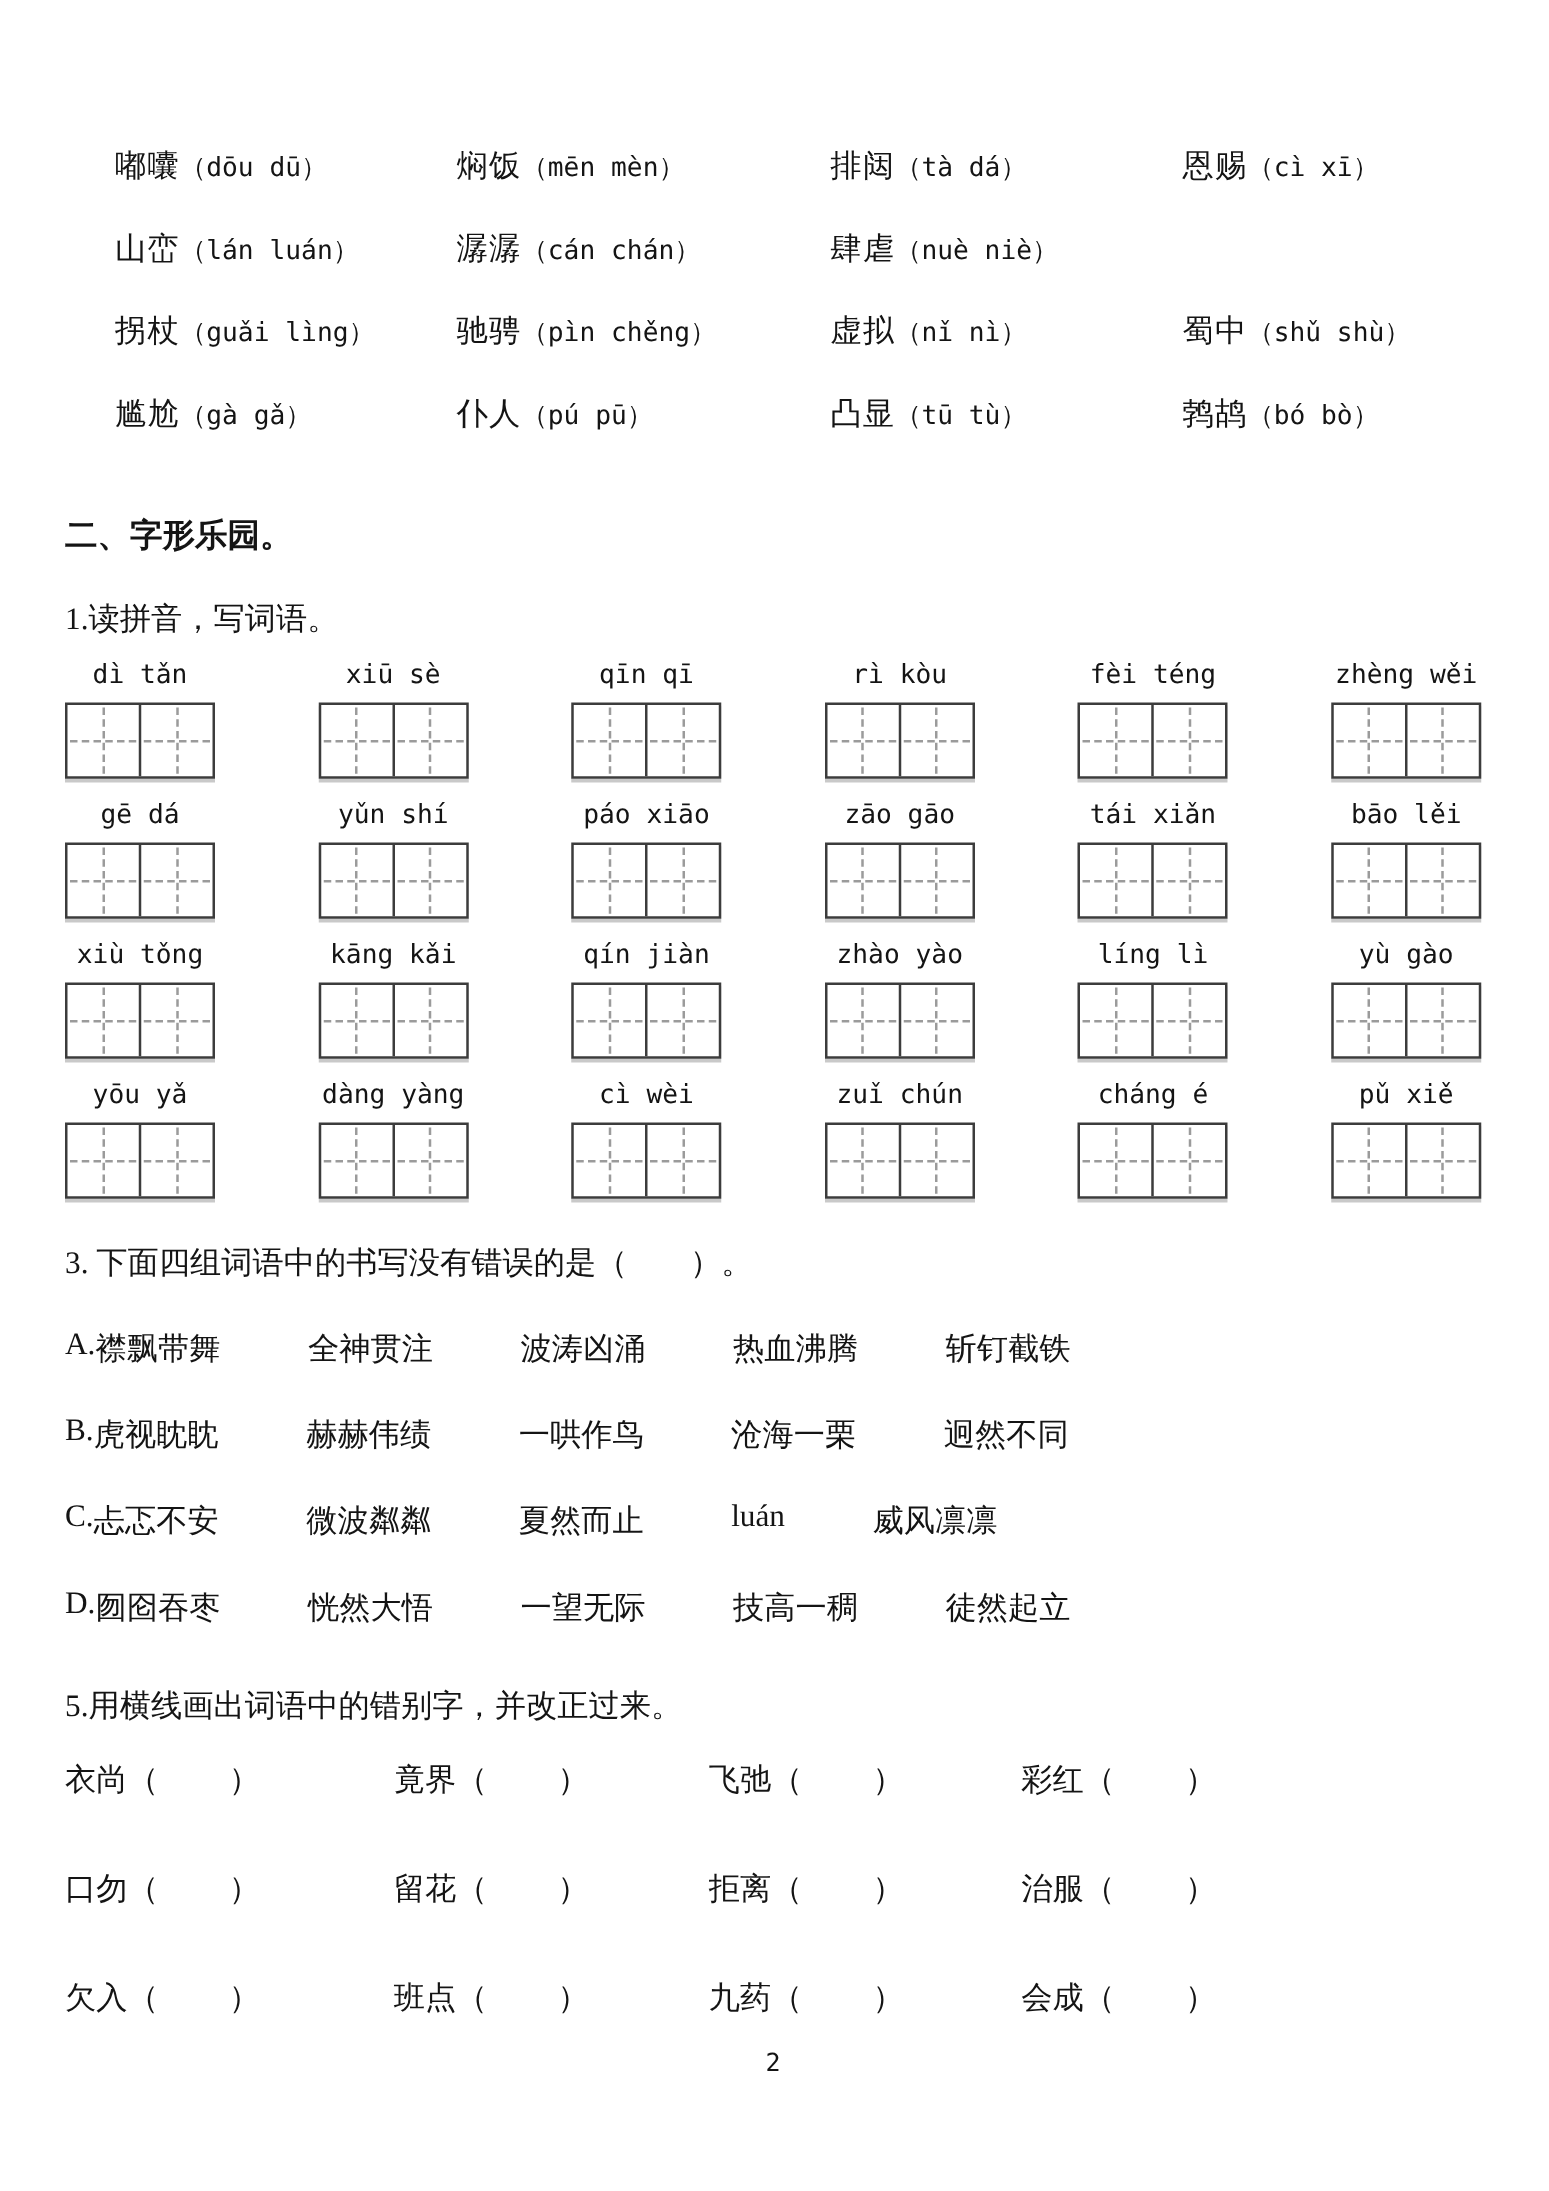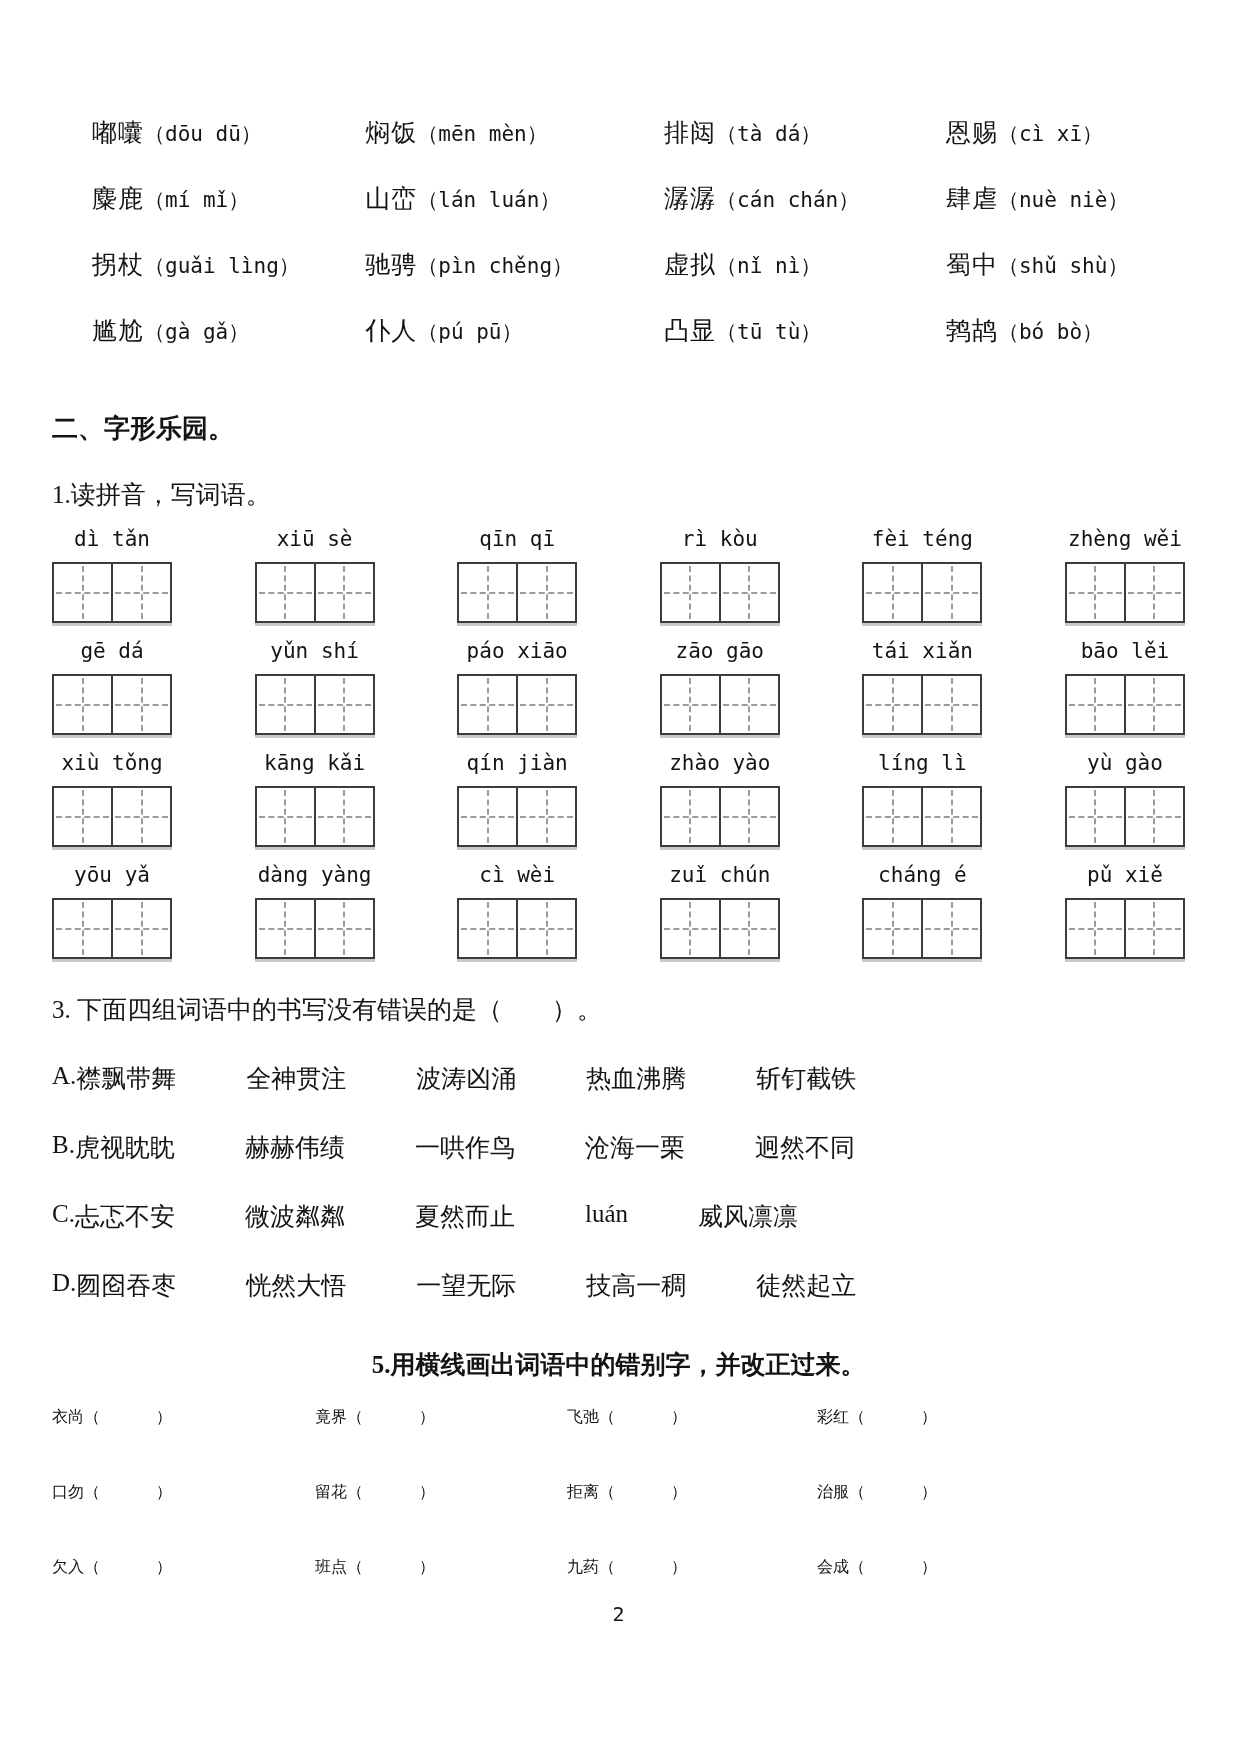--- a/index.html
+++ b/index.html
@@ -20,57 +20,56 @@
     white-space:nowrap;
     padding-left:40px;
   }
   .vocab-item .w{letter-spacing:1px;}
   .py{font-family:"DejaVu Sans Mono",monospace;font-size:21px;letter-spacing:0;}
 
   
   .sec-heading{font-size:26px;font-weight:700;margin:64px 0 0;}
   .q1-title{font-size:25px;margin:32px 0 4px;}
   .q3-title{font-size:25px;margin:34px 0 0;}
-  .q5-title{font-size:25px;font-weight:700;margin:46px 0 0;text-align:center;}
+  .q5-title{font-size:25px;font-weight:400;margin:46px 0 0;}
 
   
   .write-row{display:flex;justify-content:space-between;margin-top:16px;}
   .write-col{display:flex;flex-direction:column;align-items:center;}
   .py-label{font-family:"DejaVu Sans Mono",monospace;font-size:21px;white-space:pre;margin-bottom:11px;}
   .tzg{display:flex;border:2px solid #3c3c3c;box-shadow:0 3px 0 #c9c9c9;background:#fff;}
   .tzc{width:57px;height:57px;position:relative;}
   .tzc + .tzc{border-left:2px solid #3c3c3c;}
   .tzc::before{content:"";position:absolute;top:2px;bottom:2px;left:50%;margin-left:-1px;border-left:2px dashed #9b9b9b;}
   .tzc::after{content:"";position:absolute;left:2px;right:2px;top:50%;margin-top:-1px;border-top:2px dashed #9b9b9b;}
 
   
   .opt-row{display:flex;font-size:25px;margin-top:36px;white-space:nowrap;}
   .opt-item + .opt-item{margin-left:70px;}
 
   
-  .q5-row{display:grid;grid-template-columns:263px 252px 250px auto;font-size:16px;margin-top:54px;white-space:nowrap;}
+  .q5-row{display:grid;grid-template-columns:263px 252px 250px auto;font-size:25px;margin-top:54px;white-space:nowrap;}
   .q5-row:first-child{margin-top:26px;}
   .blank-space{display:inline-block;width:56px;}
 
   .page-num{text-align:center;font-size:20px;margin-top:24px;font-family:"DejaVu Sans Mono",monospace;}
 </style>
 </head>
 <body>
 
 <div class="sheet">
 
   <div>
       <div class="vocab-row">
         <span class="vocab-item"><span class="w">嘟囔</span><span class="py">（dōu dū）</span></span>
         <span class="vocab-item"><span class="w">焖饭</span><span class="py">（mēn mèn）</span></span>
         <span class="vocab-item"><span class="w">排闼</span><span class="py">（tà dá）</span></span>
         <span class="vocab-item"><span class="w">恩赐</span><span class="py">（cì xī）</span></span>
       </div>
       <div class="vocab-row">
-        <span class="vocab-item"><span class="w">麋鹿</span><span class="py">（mí mǐ）</span></span>
         <span class="vocab-item"><span class="w">山峦</span><span class="py">（lán luán）</span></span>
         <span class="vocab-item"><span class="w">潺潺</span><span class="py">（cán chán）</span></span>
         <span class="vocab-item"><span class="w">肆虐</span><span class="py">（nuè niè）</span></span>
       </div>
       <div class="vocab-row">
         <span class="vocab-item"><span class="w">拐杖</span><span class="py">（guǎi lìng）</span></span>
         <span class="vocab-item"><span class="w">驰骋</span><span class="py">（pìn chěng）</span></span>
         <span class="vocab-item"><span class="w">虚拟</span><span class="py">（nǐ nì）</span></span>
         <span class="vocab-item"><span class="w">蜀中</span><span class="py">（shǔ shù）</span></span>
       </div>

